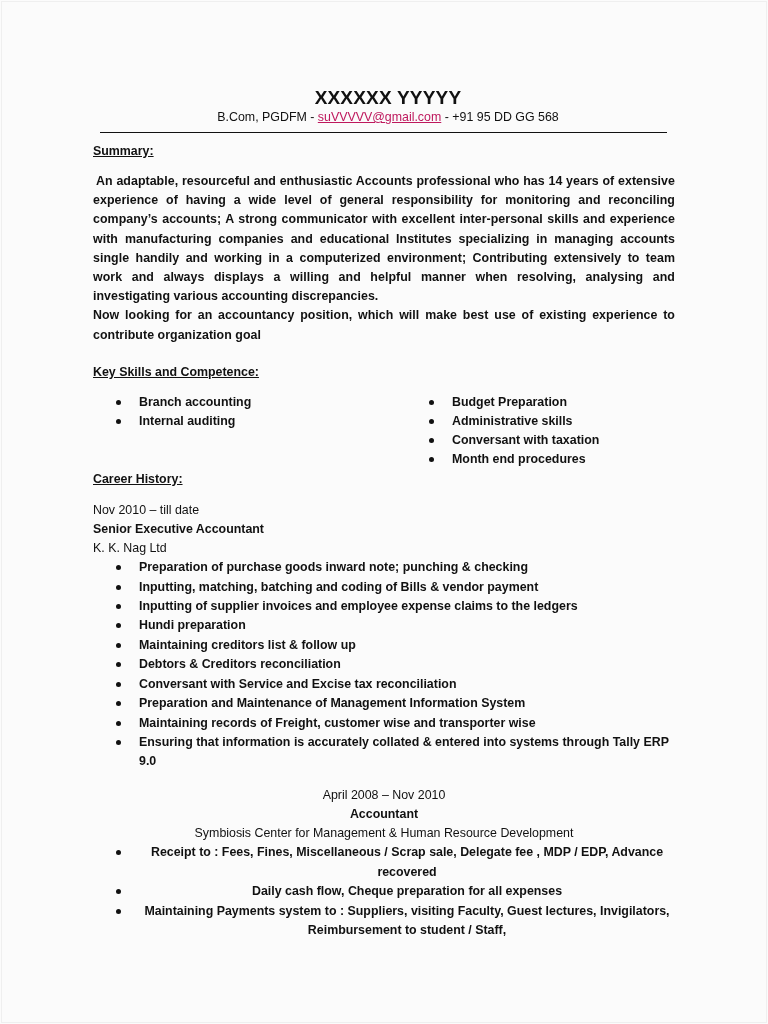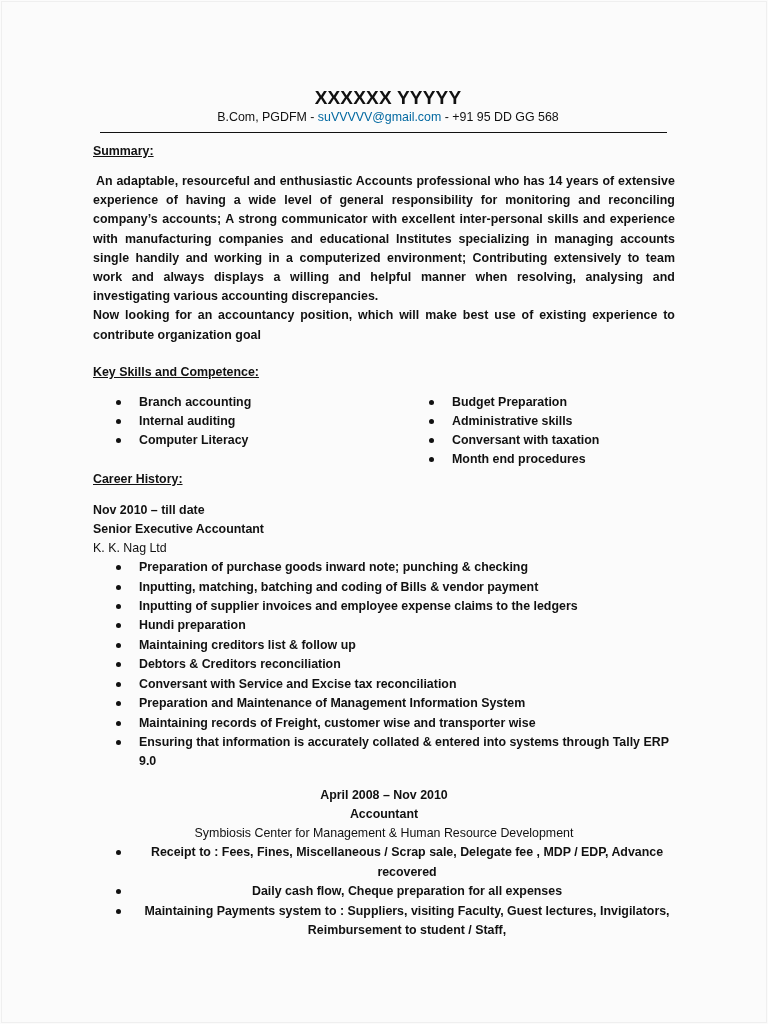--- a/index.html
+++ b/index.html
@@ -37,21 +37,22 @@
       letter-spacing: 0.2px;
       margin-left: 8px;
     }
     .header-contact {
       text-align: center;
       font-size: 12.4px;
       line-height: 19px;
       margin-left: 8px;
     }
     .header-contact a {
-      color: #0369a1;
+      color: #be185d;
+      text-decoration: underline;
     }
     .rule {
       margin: 5px 0 0 7px;
       width: 567px;
       height: 0;
       border-top: 1.3px solid #111;
     }
     .section-heading {
       font-weight: bold;
       text-decoration: underline;
@@ -89,21 +90,21 @@
       position: absolute;
       left: 23px;
       top: 7px;
       width: 5px;
       height: 5px;
       border-radius: 50%;
       background: #111;
     }
     .career-heading { margin-top: 0px; }
     .job { margin-top: 12px; }
-    .job .dates { font-weight: bold; }
+    .job .dates { font-weight: normal; }
     .job .title { font-weight: bold; }
     .job .company { font-weight: normal; }
     .job2 { margin-top: 14px; text-align: center; }
     ul.job-bullets li {
       line-height: 19.4px;
     }
   </style>
 </head>
 <body>
 
@@ -121,21 +122,20 @@
   <div class="summary">
     <p class="p1">An adaptable, resourceful and enthusiastic Accounts professional who has 14 years of extensive experience of having a wide level of general responsibility for monitoring and reconciling company’s accounts; A strong communicator with excellent inter-personal skills and experience with manufacturing companies and educational Institutes specializing in managing accounts single handily and working in a computerized environment; Contributing extensively to team work and always displays a willing and helpful manner when resolving, analysing and investigating various accounting discrepancies.</p>
     <p>Now looking for an accountancy position, which will make best use of existing experience to contribute organization goal</p>
   </div>
 
   <div class="section-heading skills-heading">Key Skills and Competence:</div>
   <div class="skills-grid">
     <ul class="bullets">
       <li><span class="dot"></span><span>Branch accounting</span></li>
       <li><span class="dot"></span><span>Internal auditing</span></li>
-      <li><span class="dot"></span><span>Computer Literacy</span></li>
     </ul>
     <ul class="bullets">
       <li><span class="dot"></span><span>Budget Preparation</span></li>
       <li><span class="dot"></span><span>Administrative skills</span></li>
       <li><span class="dot"></span><span>Conversant with taxation</span></li>
       <li><span class="dot"></span><span>Month end procedures</span></li>
     </ul>
   </div>
 
   <div class="section-heading career-heading">Career History:</div>

